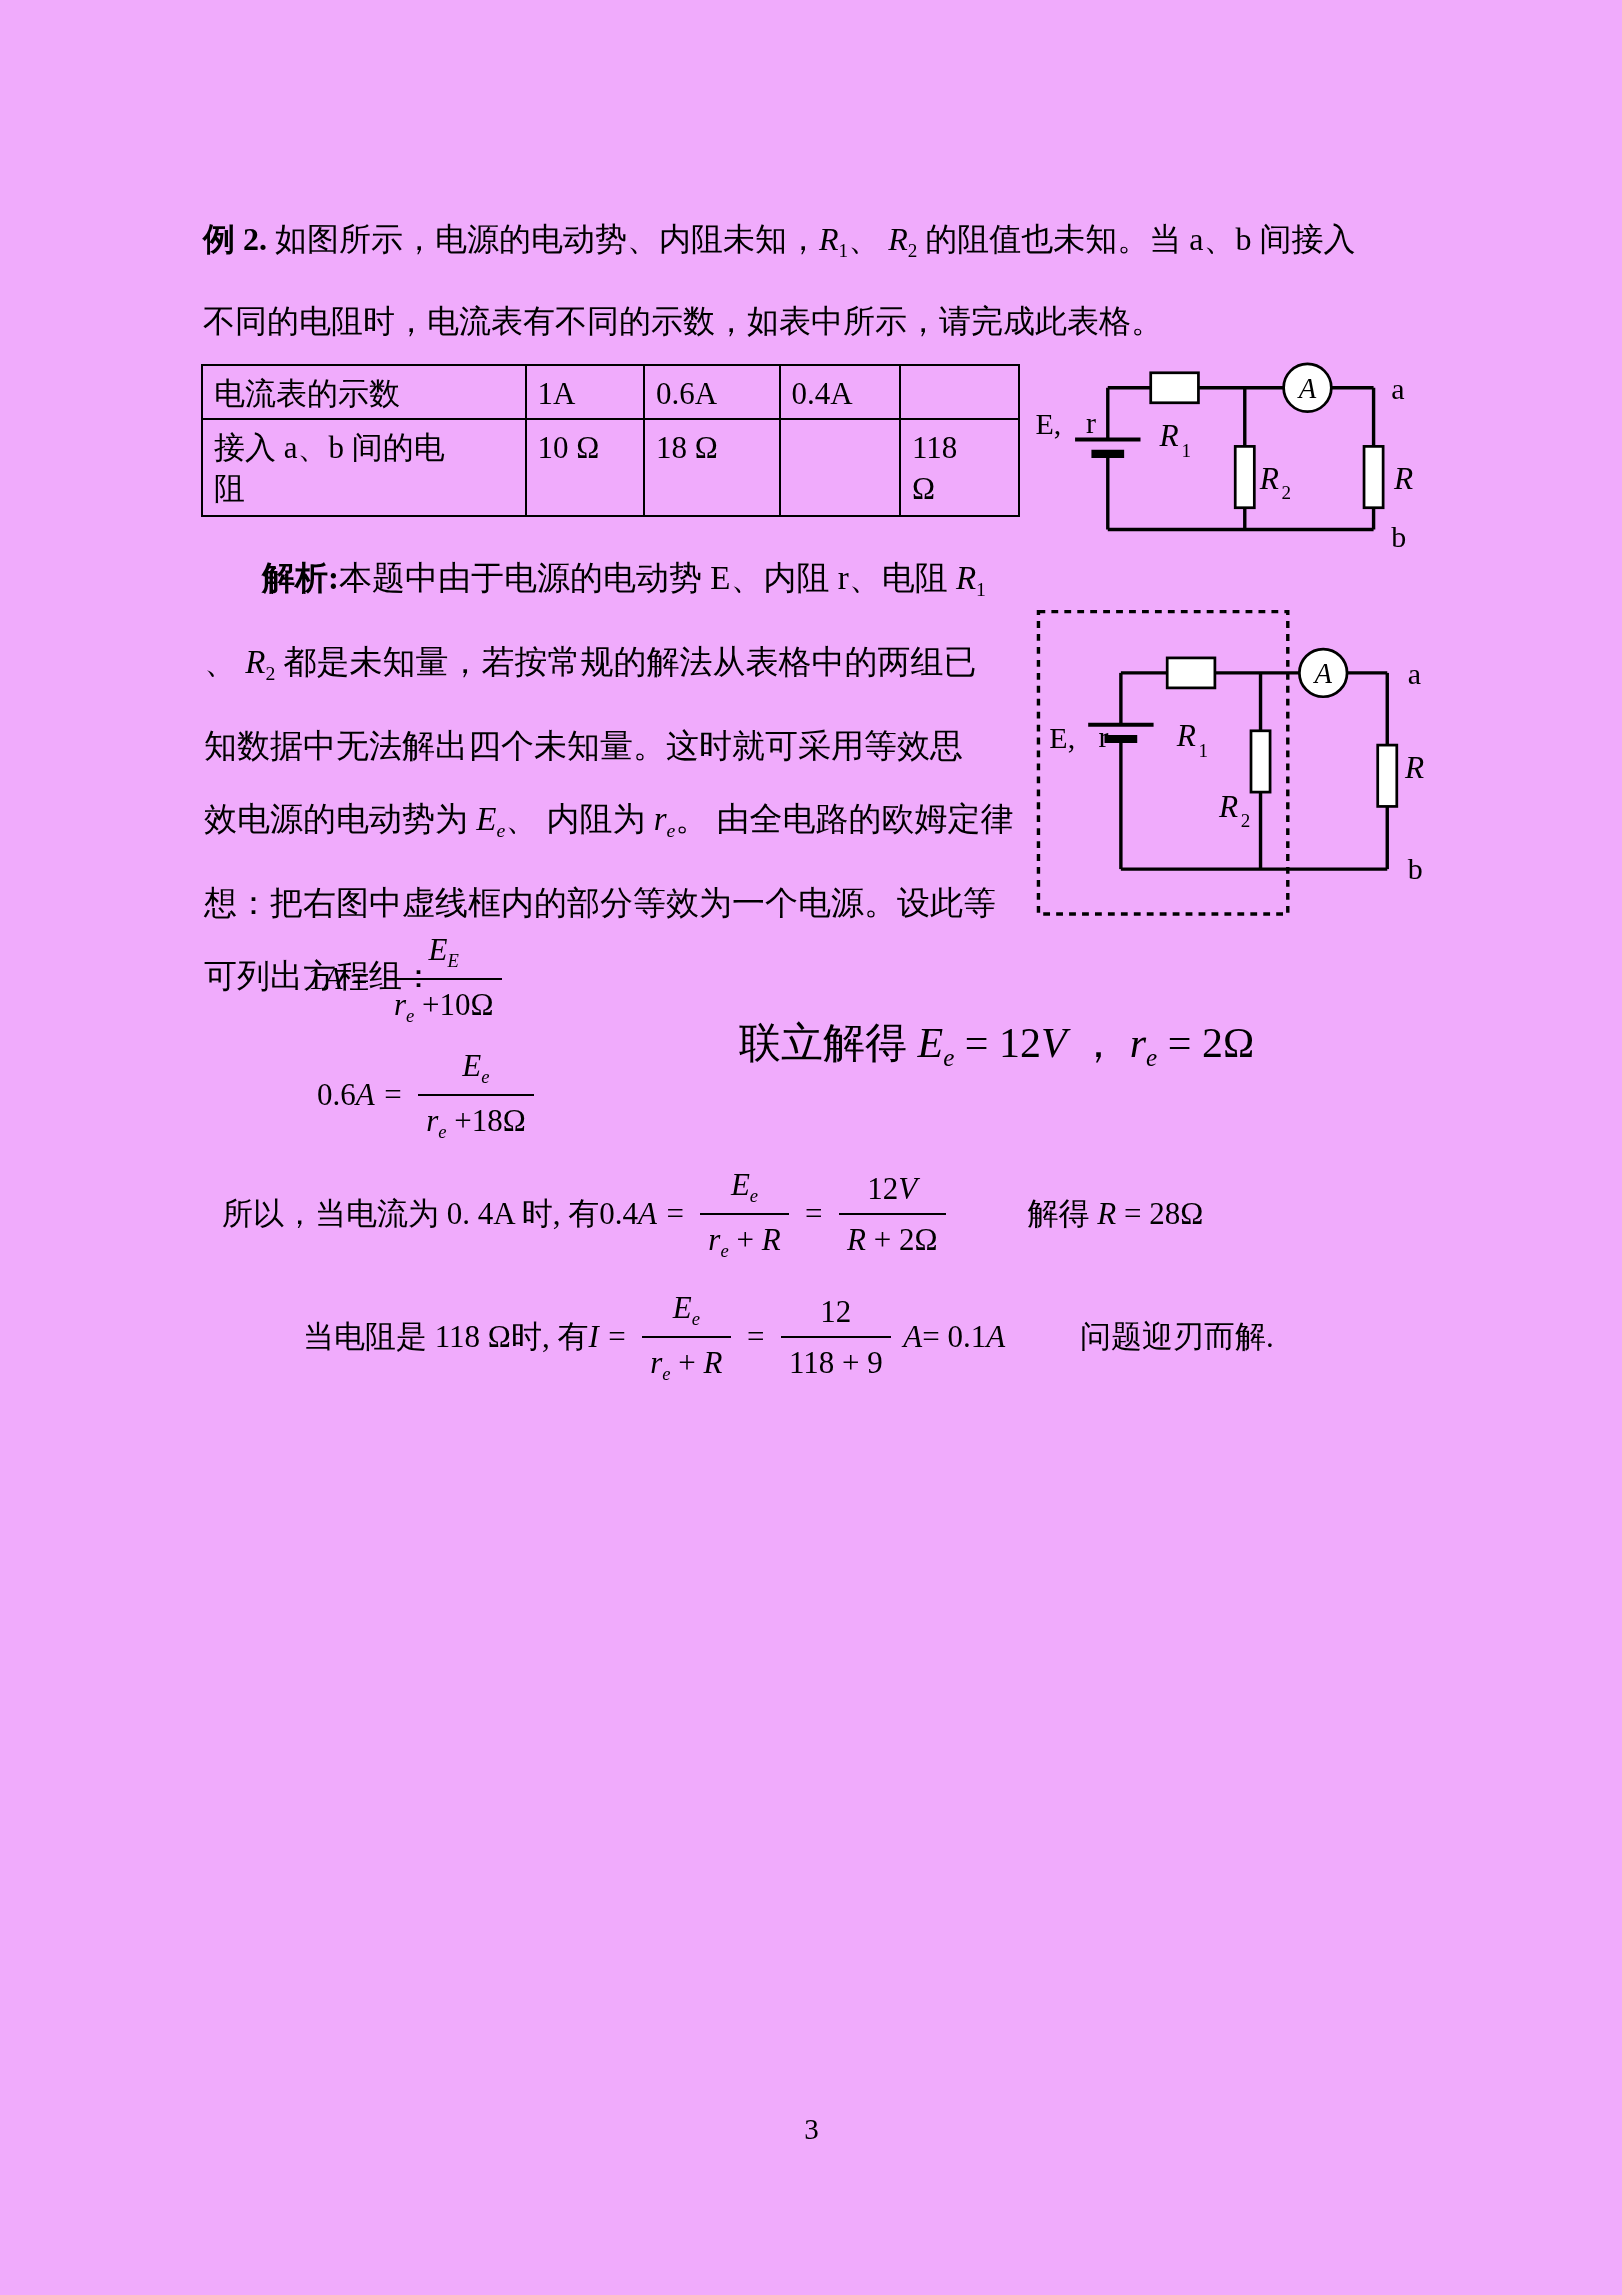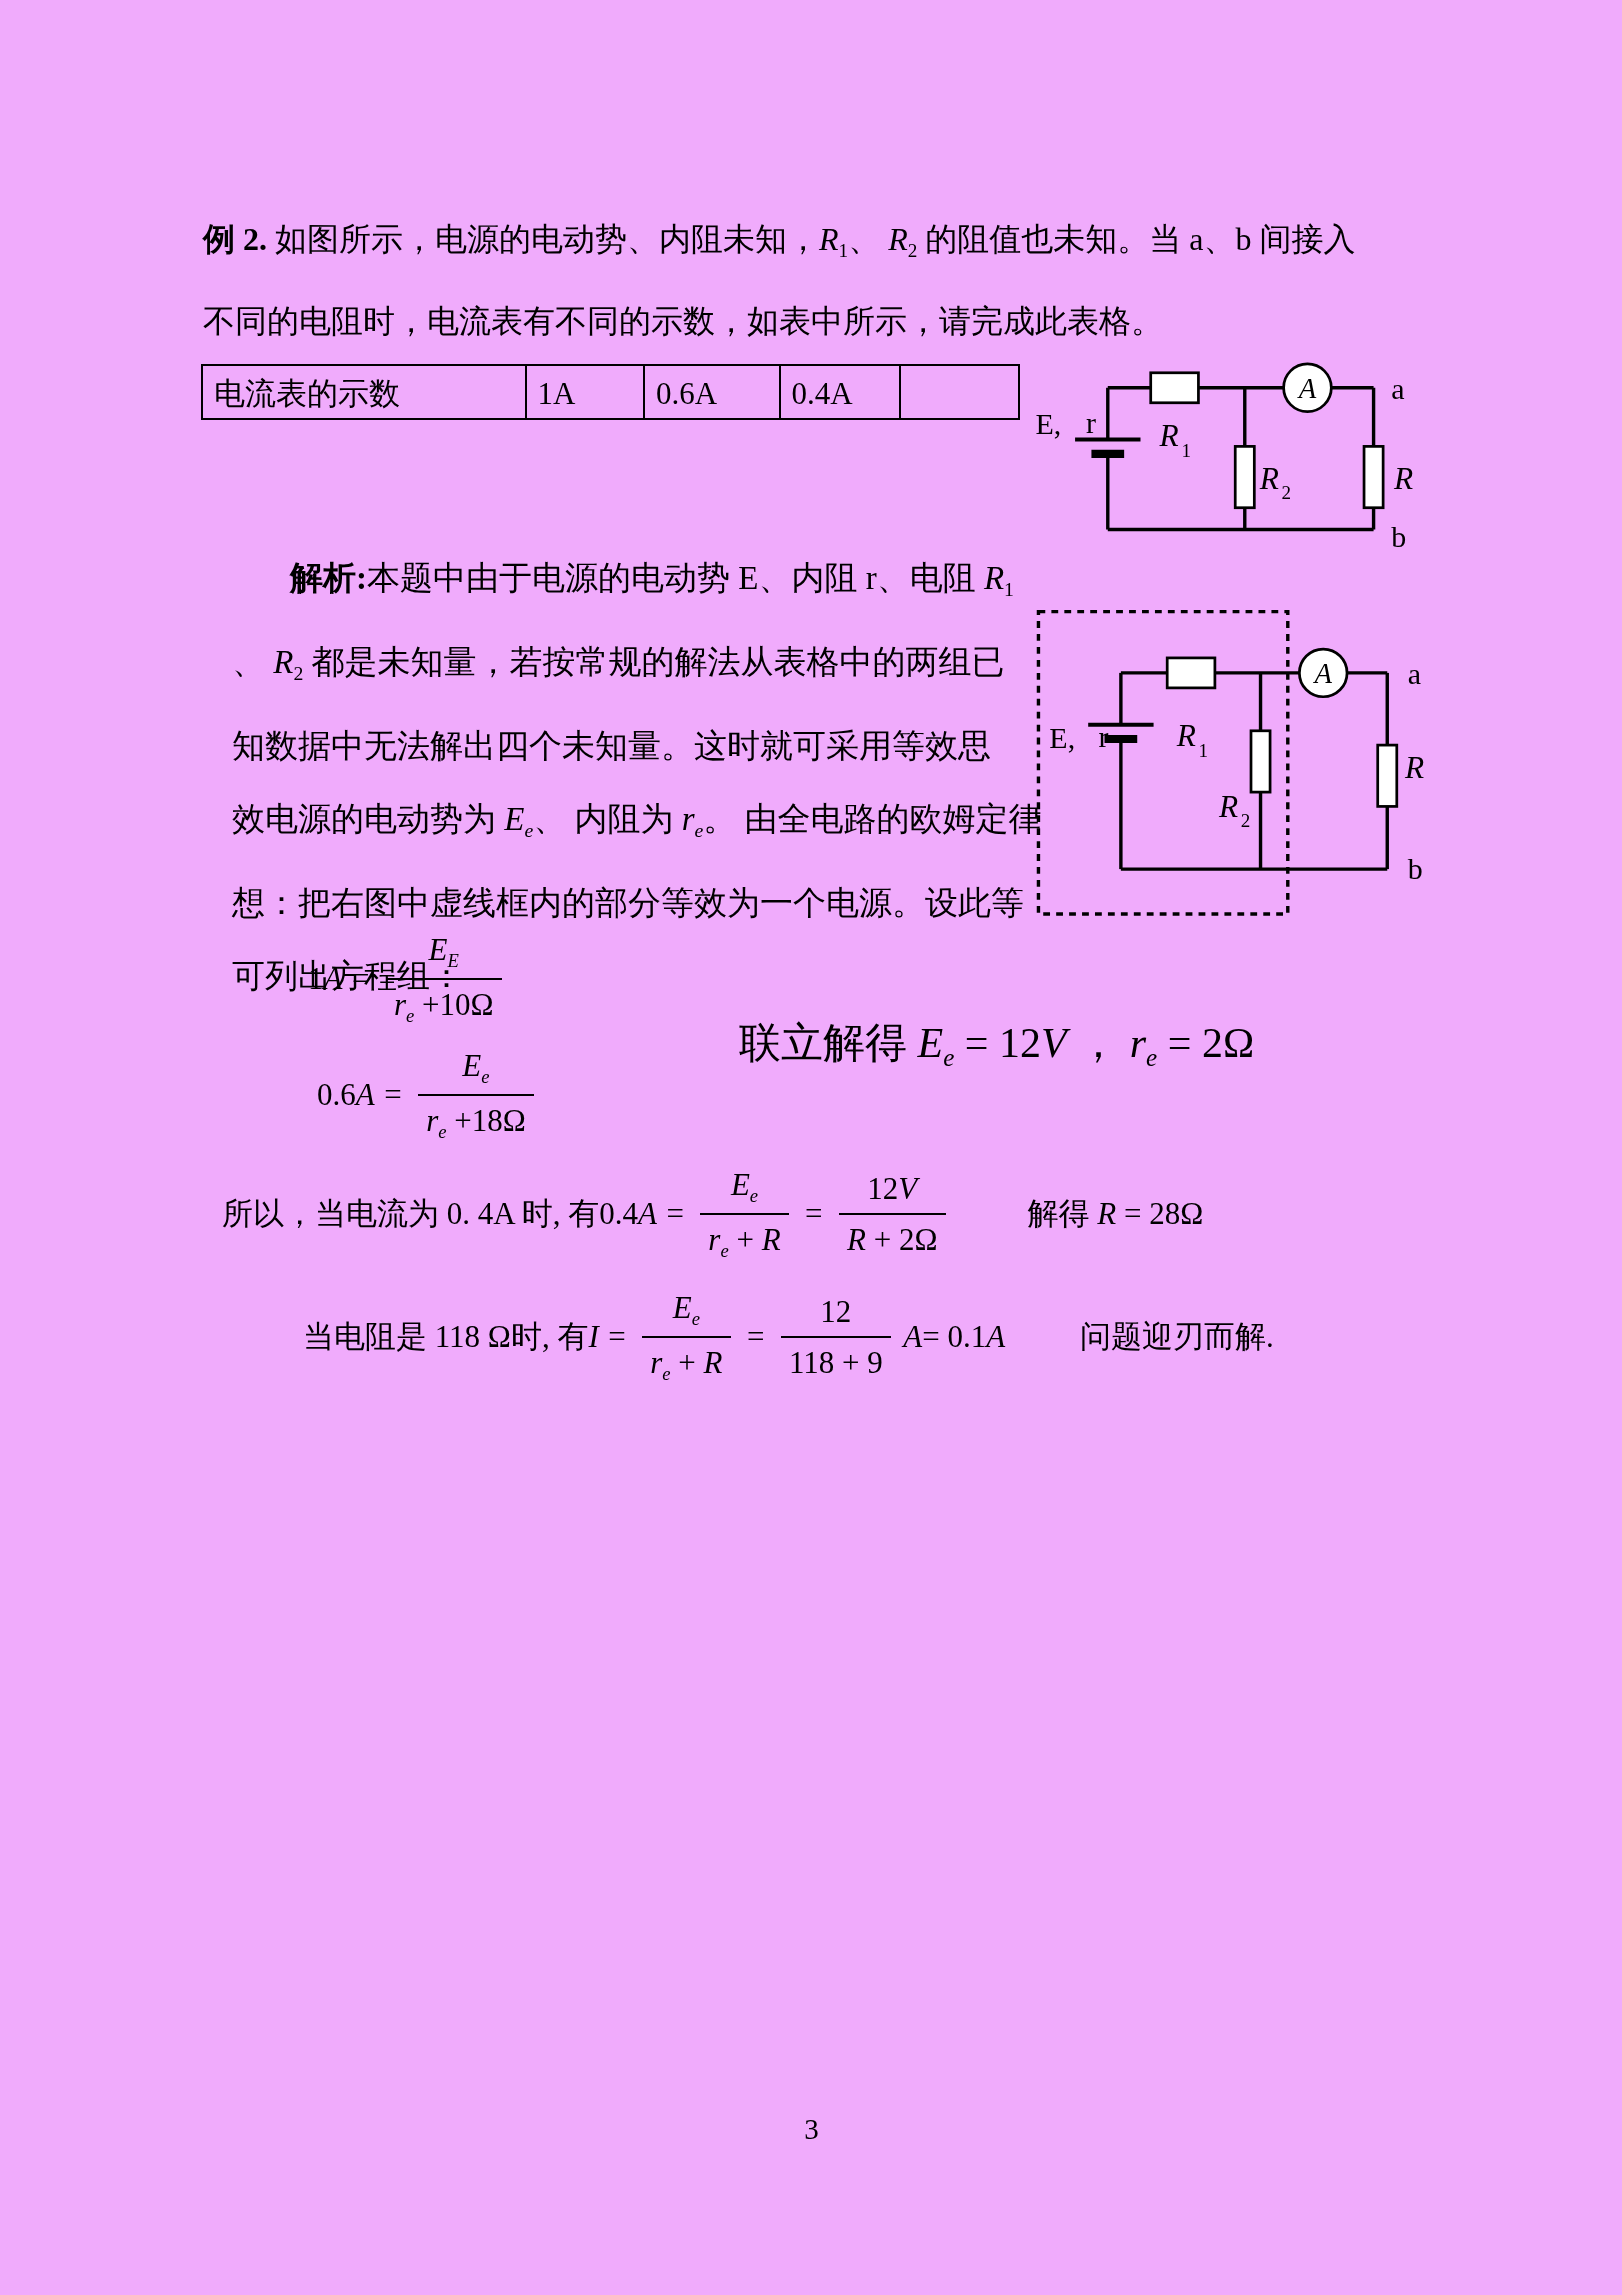--- a/index.html
+++ b/index.html
@@ -8,21 +8,21 @@
   .b{font-weight:bold;}
   .i{font-style:italic;}
   .s{font-size:0.6em;vertical-align:-0.35em;}
   #p1{position:absolute;left:203px;top:204px;width:1234px;font-size:32px;line-height:71px;}
   .pline{white-space:nowrap;}
   table#dtable{position:absolute;left:201px;top:364px;border-collapse:collapse;table-layout:fixed;font-size:31px;}
   #dtable td{border:2px solid #000;vertical-align:top;padding:6.8px 5.5px 4.1px 11px;line-height:41px;white-space:pre-line;}
   .c0{width:305px}.c1{width:100px}.c2{width:117px}.c3{width:102px}.c4{width:100px}
   .tr1{height:46px}.tr2{height:97px}
   #analysis{position:absolute;left:204px;top:542px;width:825px;font-size:33px;}
-  .aline{line-height:73px;white-space:nowrap;margin-left:28px;}
+  .aline{line-height:73px;white-space:nowrap;}
   .ind{padding-left:58px;}
   .eqrow{position:absolute;display:flex;align-items:center;font-size:31px;white-space:nowrap;}
   .frac{display:inline-block;text-align:center;margin:0 6.8px;}
   .fnum{display:block;padding:0 8.2px 6.8px;}
   .fden{display:block;border-top:2px solid #000;padding:6.8px 8.2px 0;}
   .eqs{margin:0 9.5px;}
   .gap110{margin-left:75px;text-align:right;}
   .gap8{margin-left:5.5px;}
   #soltext{position:absolute;left:739px;top:1007px;font-size:42px;line-height:72px;white-space:nowrap;}
   #pagenum{position:absolute;left:0;top:2113px;width:1623px;text-align:center;font-size:29px;}
@@ -39,20 +39,29 @@
   </div>
 
   <table id="dtable">
     <tbody>
         <tr class="tr1">
       <td class="c0">电流表的示数</td>
       <td class="c1">1A</td>
       <td class="c2">0.6A</td>
       <td class="c3">0.4A</td>
       <td class="c4"></td>
+    </tr>
+    <tr class="tr2">
+      <td class="c0">接入 a、b 间的电
+阻</td>
+      <td class="c1">10 Ω</td>
+      <td class="c2">18 Ω</td>
+      <td class="c3"></td>
+      <td class="c4">118
+Ω</td>
     </tr>
   </tbody>
     </table>
 
   <svg style="position:absolute;left:1026px;top:344px" width="443" height="215" viewBox="0 0 650 315">
     <g stroke="#000" stroke-width="5" fill="none">
       <path d="M120 64 H510"></path>
       <path d="M120 64 V140"></path>
       <path d="M120 161 V272"></path>
       <path d="M120 272 H510"></path>

